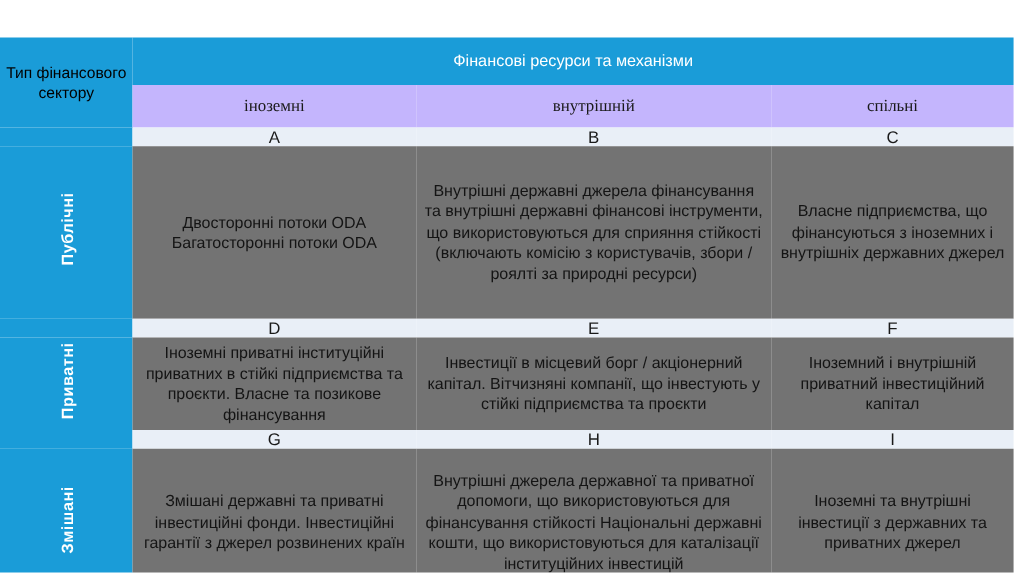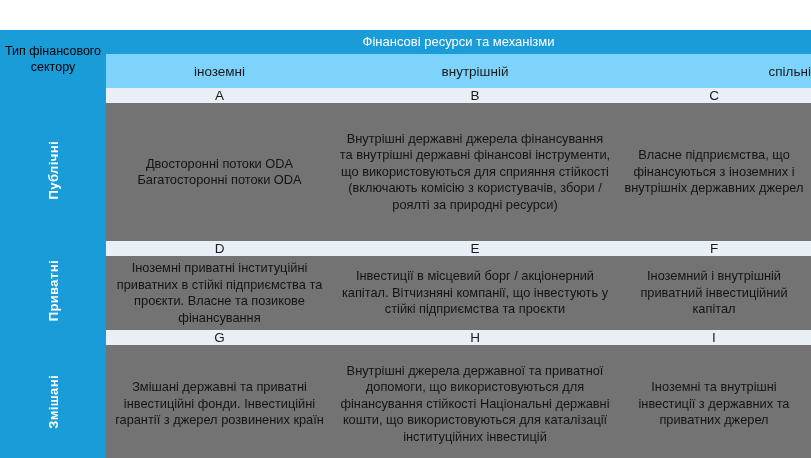--- a/index.html
+++ b/index.html
@@ -73,36 +73,37 @@
     border-right: 2px solid #ffffff;
     border-bottom: 2px solid #ffffff;
   }
 
   .res-head {
     background: #1a9cd8;
     color: #ffffff;
     font-size: 13px;
     font-weight: bold;
     text-align: center;
-    height: 24px;
+    height: 38px;
     line-height: 22px;
     border-bottom: 2px solid #ffffff;
     margin-top: 12px;
   }
 
   .sub-head {
-    background: #7dd3fc;
+    background: #c4b5fd;
     color: #1a1a1a;
     font-size: 13.5px;
     text-align: center;
     height: 34px;
     border-right: 2px solid #ffffff;
     border-bottom: 2px solid #ffffff;
-  }
-  .sub-head.last { border-right: 0; text-align: right; }
+    font-family: Liberation Serif, serif;
+  }
+  .sub-head.last { border-right: 0; }
 
   .letter-cell {
     background: #e9eff7;
     color: #1a1a1a;
     font-size: 13.5px;
     text-align: center;
     height: 15px;
     line-height: 15px;
     border-right: 2px solid #ffffff;
     border-bottom: 1px solid #ffffff;

